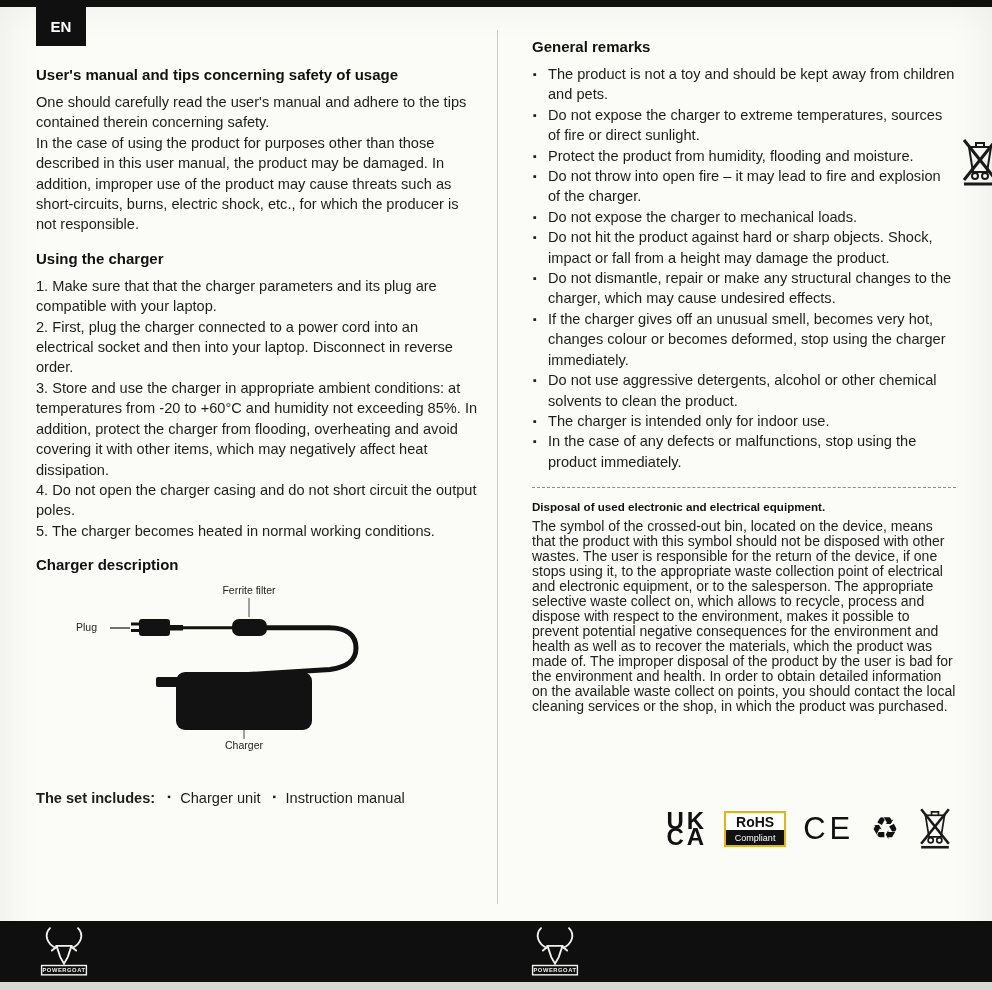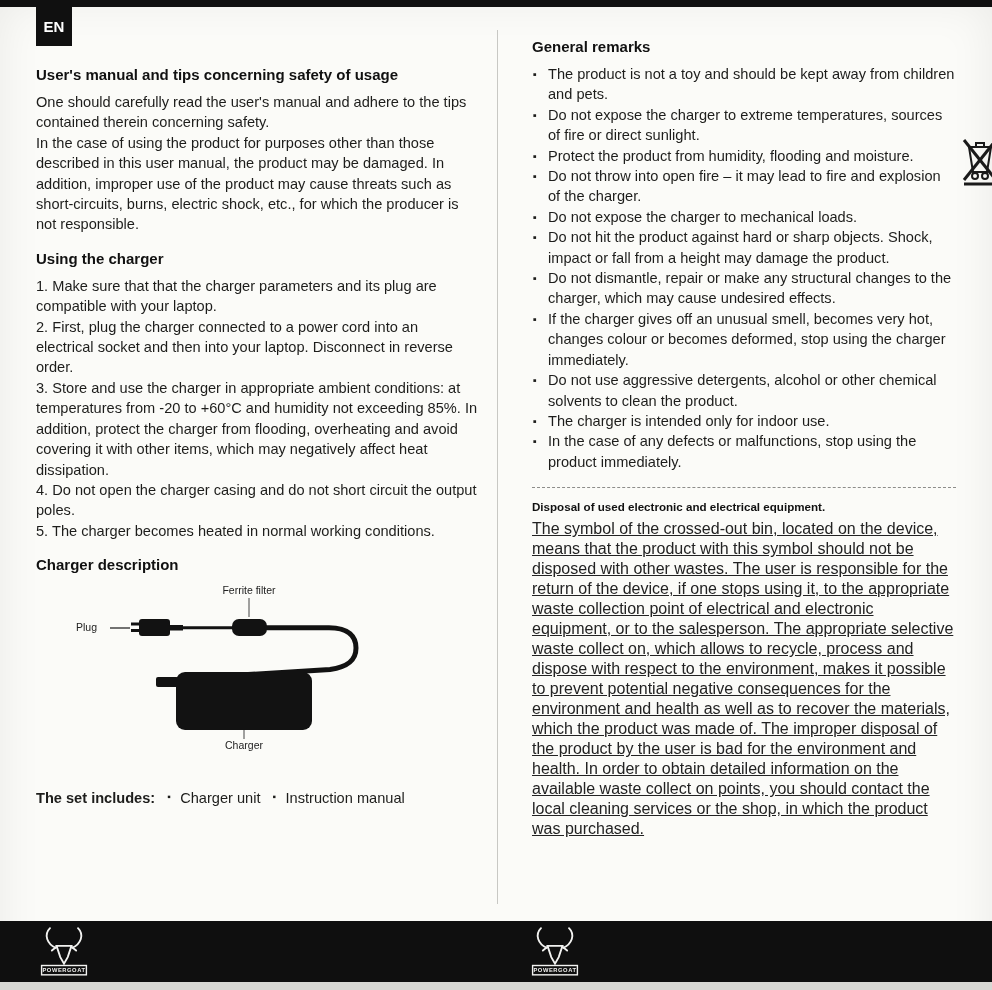--- a/index.html
+++ b/index.html
@@ -5,40 +5,40 @@
   * { margin:0; padding:0; box-sizing:border-box; }
   html,body { width:992px; height:990px; }
   .page {
     position:relative; width:992px; height:990px; overflow:hidden;
     background:#fbfbf8; color:#1d1d1b;
     font-family:"Liberation Sans","DejaVu Sans",sans-serif;
     box-shadow: inset 0 0 45px rgba(0,0,0,0.07);
   }
   .top-bar { position:absolute; top:0; left:0; right:0; height:7px; background:#101010; }
   .lang-badge {
-    position:absolute; top:7px; left:36px; width:36px; height:39px; background:#101010;
+    position:absolute; top:7px; left:36px; width:50px; height:39px; background:#101010;
     color:#fff; font-weight:bold; font-size:15px; display:flex; align-items:center; justify-content:center;
   }
   .col-left  { position:absolute; left:36px;  top:66px; width:442px; }
   .col-right { position:absolute; left:532px; top:38px; width:424px; }
   .v-divider { position:absolute; left:497px; top:30px; height:874px; width:1px; background:#c8c8c4; }
 
   h2.sec { font-size:15px; font-weight:bold; color:#111; margin:0 0 9px 0; }
   h2.sec.mt { margin-top:15px; }
   .body-txt, .step { font-size:14.6px; line-height:20.4px; color:#1d1d1b; }
 
   ul.remarks { list-style:none; margin:0; }
   ul.remarks li {
     position:relative; padding-left:16px; font-size:14.6px; line-height:20.4px; color:#1d1d1b;
   }
   ul.remarks li::before { content:"▪"; position:absolute; left:1px; top:0; font-size:11px; }
 
   .dash-rule { border:none; border-top:1.6px dashed #8d8d8a; margin:15px 0 12px 0; }
   .disposal-h { font-size:11.6px; font-weight:bold; margin-bottom:6px; color:#111; }
-  .disposal-b { font-size:16px; line-height:20px; color:#222;text-decoration:underline; }
+  .disposal-b { font-size:14px; line-height:15px; color:#222; }
 
   .logos-row { display:flex; align-items:center; justify-content:flex-end; gap:17px; margin-top:90px; padding-right:2px; }
   .ukca { font-weight:bold; font-size:24px; line-height:16px; letter-spacing:3px; color:#111; }
   .rohs { border:2px solid #eab308; width:62px; text-align:center; background:#fff; }
   .rohs-name { font-size:14px; font-weight:bold; padding:1px 0 0; color:#111; }
   .rohs-sub  { background:#111; color:#fff; font-size:9px; padding:3px 0 2px; }
   .ce-mark { font-size:31px; letter-spacing:4px; color:#111; font-weight:400; }
   .recycle { font-size:31px; line-height:1; color:#111; }
 
   .diagram { position:relative; width:442px; height:174px; margin-top:2px; }

